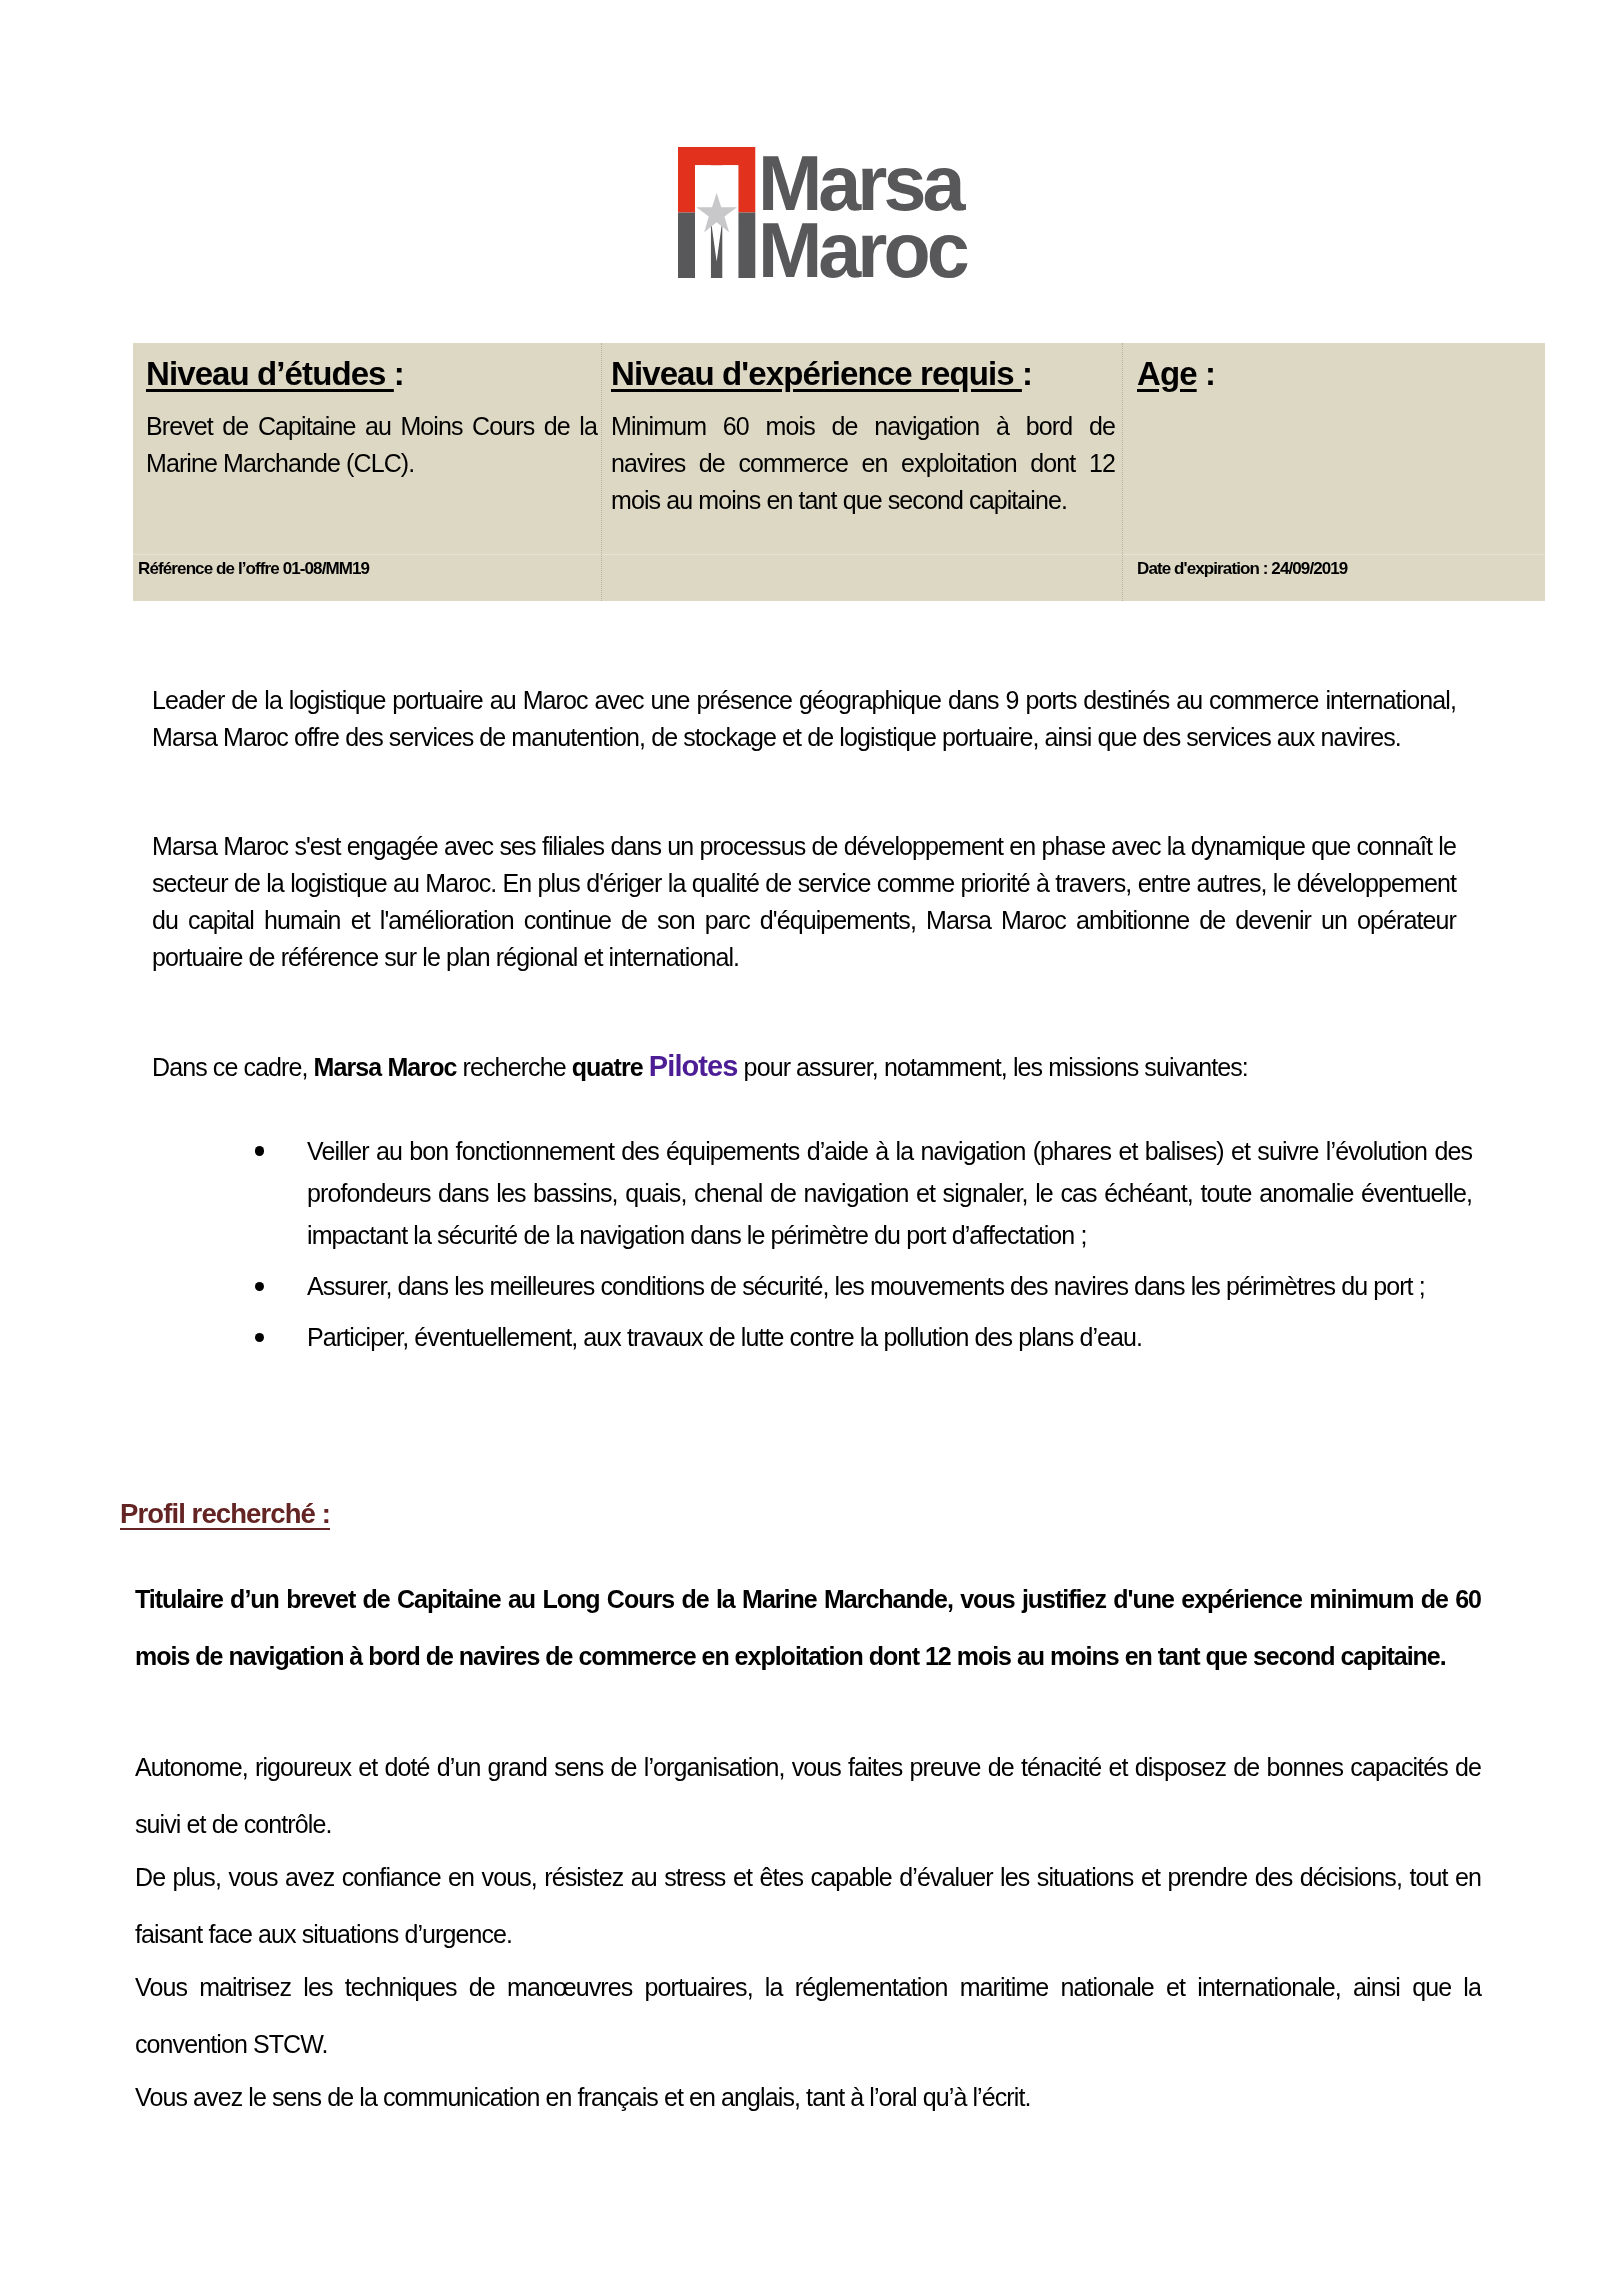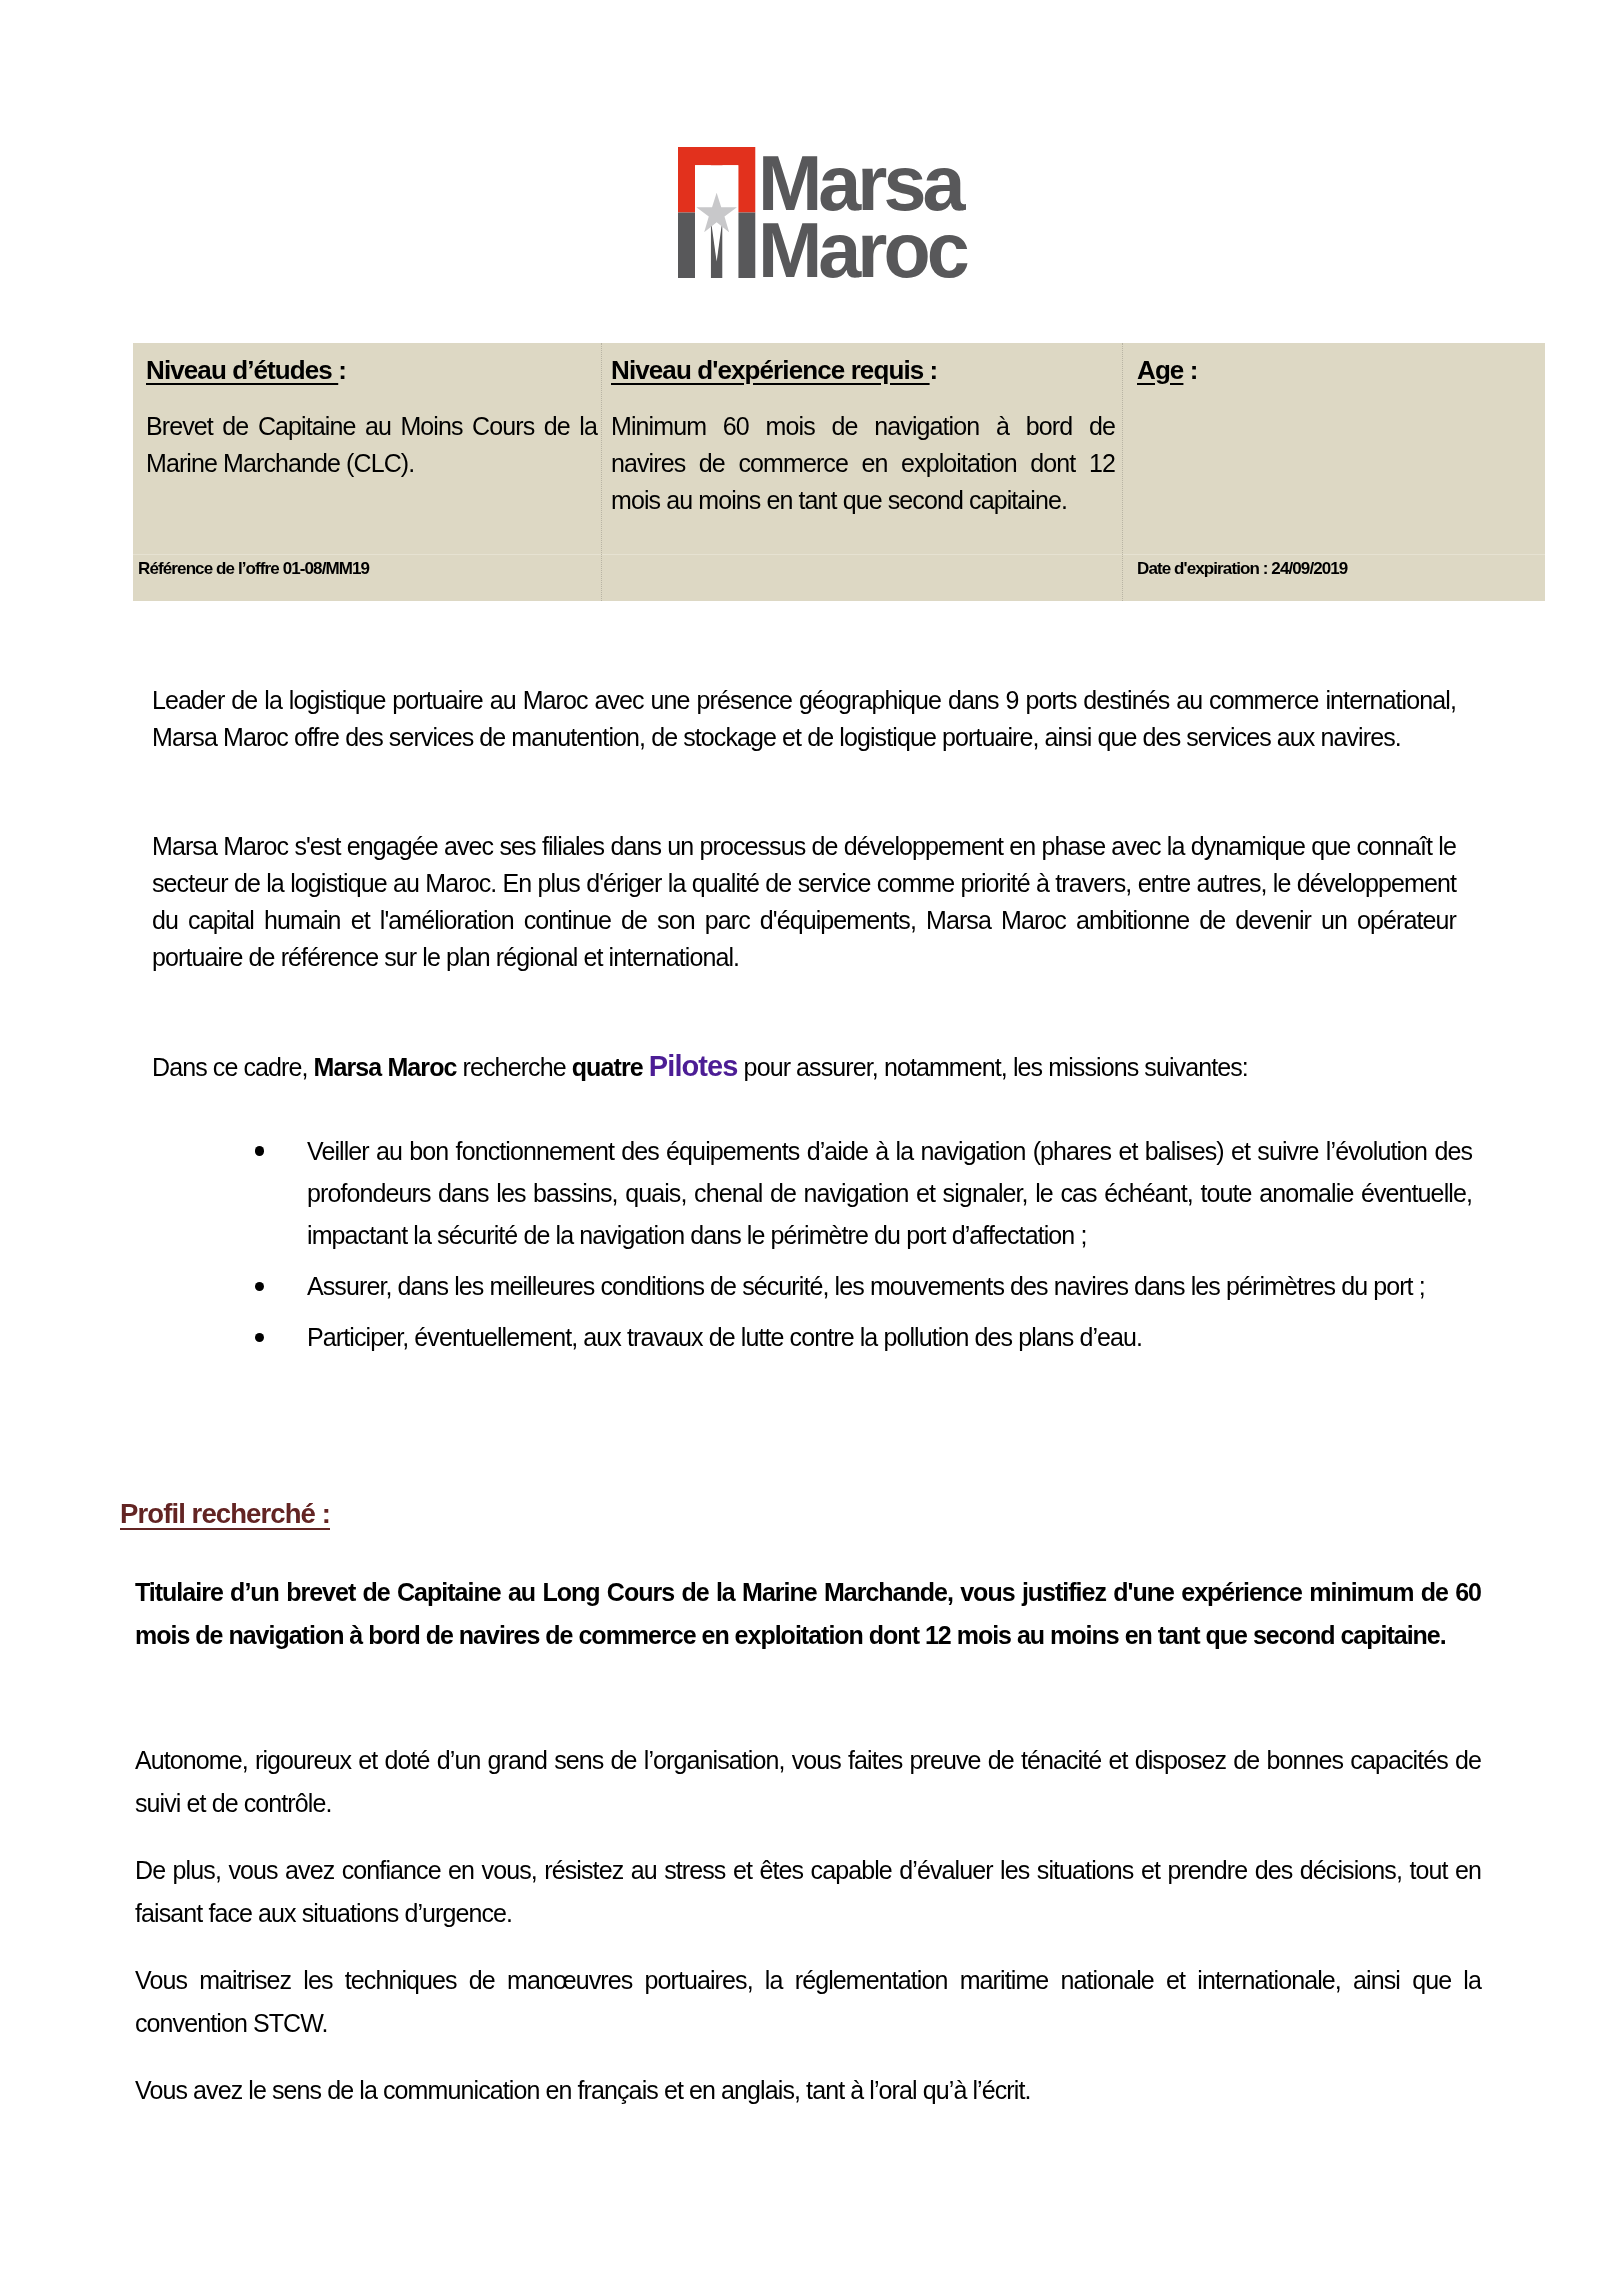--- a/index.html
+++ b/index.html
@@ -18,21 +18,21 @@
     background: #ddd8c4;
   }
   .info-col {
     position: absolute; top: 0; height: 100%;
   }
   .col-sep {
     position: absolute; top: 0; height: 100%; width: 0;
     border-left: 1.3px dotted #b8b4a4;
   }
   .cell-head {
-    position: absolute; top: 11.8px; font-size: 26px; font-weight: bold;
+    position: absolute; top: 11.8px; font-size: 33px; font-weight: bold;
     letter-spacing: -0.9px; white-space: nowrap;
   }
   .cell-head .u { text-decoration: underline; text-underline-offset: 3.9px; }
   .cell-body {
     position: absolute; top: 65px; font-size: 25px; line-height: 37px;
     text-align: justify; letter-spacing: -0.9px;
   }
   .cell-foot {
     position: absolute; top: 216px; font-size: 17px; font-weight: bold;
     letter-spacing: -0.9px; white-space: nowrap;
@@ -56,21 +56,21 @@
   .bullets li { position: relative; padding-left: 52px; text-align: justify; margin-bottom: 9.2px; }
   .bullets .dot {
     position: absolute; left: 0; top: 16.4px; width: 9.2px; height: 9.2px; border-radius: 50%; background: #000;
   }
 
   .section-title {
     position: absolute; left: 120px; top: 1498px; font-size: 27.5px; font-weight: bold;
     color: #632423; text-decoration: underline; text-underline-offset: 4.6px; letter-spacing: -0.9px;
   }
   .profile {
-    position: absolute; left: 135px; width: 1346px; font-size: 25px; line-height: 43px;
+    position: absolute; left: 135px; width: 1346px; font-size: 25px; line-height: 57px;
     text-align: justify; letter-spacing: -0.9px;
   }
   .profile.bold { font-weight: bold; letter-spacing: -1px; }
 </style>
 </head>
 <body>
 
 <div class="logo">
   <svg viewBox="0 0 568 200" xmlns="http://www.w3.org/2000/svg">
 

